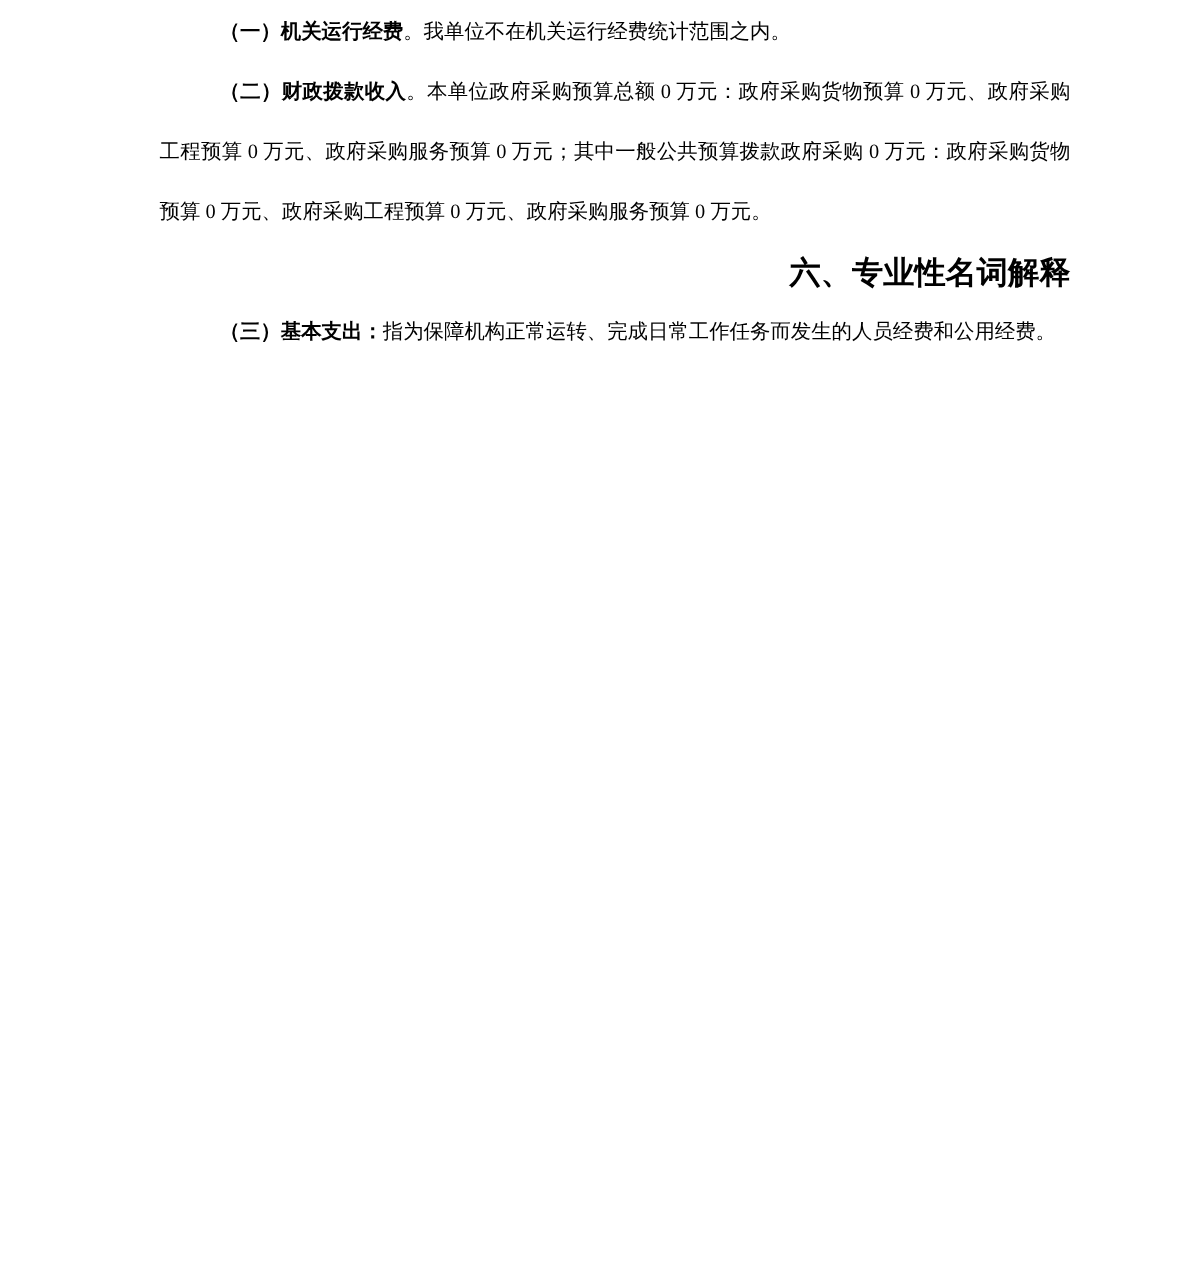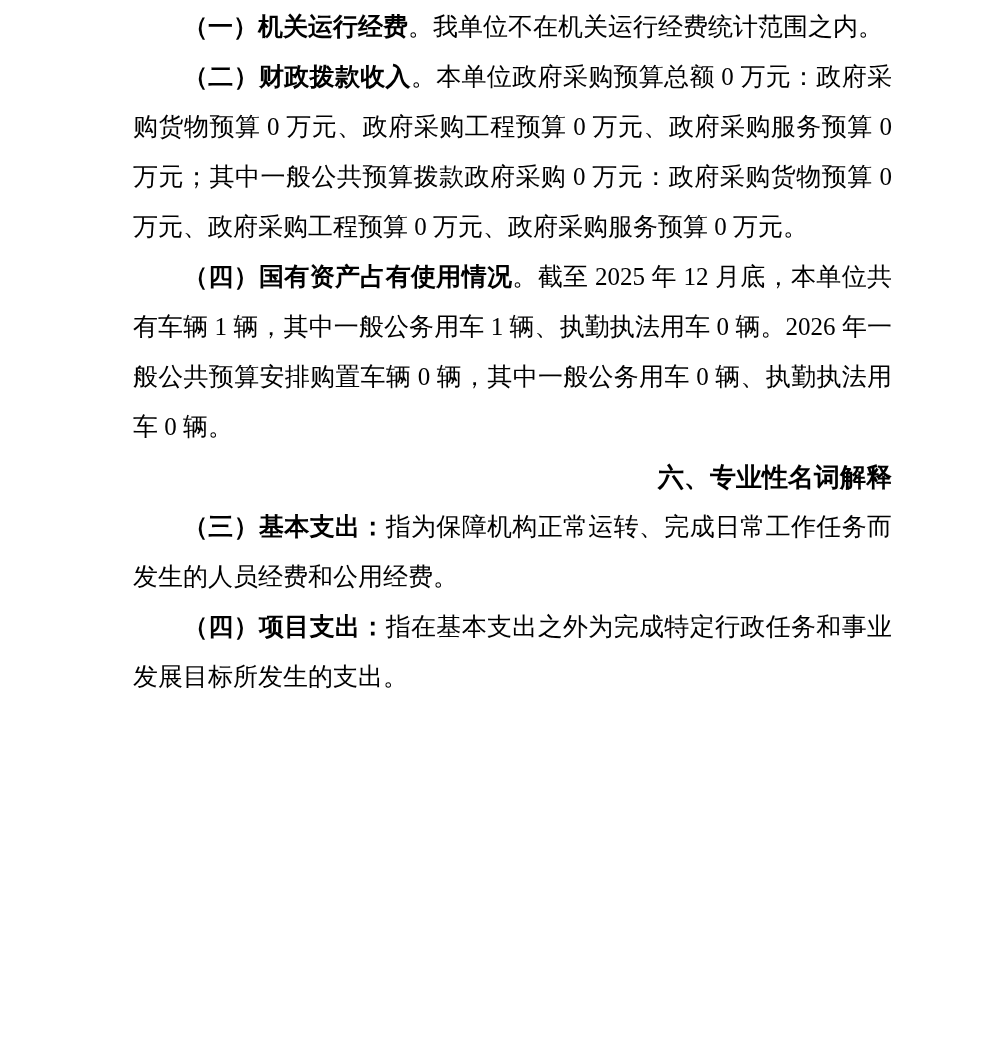--- a/index.html
+++ b/index.html
@@ -10,21 +10,21 @@
     overflow: hidden;
     color: #000000;
     font-family: "Liberation Serif", "DejaVu Serif", serif;
   }
   .page {
     width: 1000px;
     height: 1053px;
     padding: 2px 108px 0 133px;
   }
   .para {
-    font-size: 25px;
+    font-size: 17px;
     line-height: 50px;
     text-align: justify;
     text-justify: inter-character;
     text-indent: 50px;
     font-weight: 400;
   }
   .para .lead {
     font-weight: 700;
   }
   .section-heading {
@@ -39,23 +39,21 @@
 </head>
 <body>
 
 <div class="page">
 
   <p class="para"><span class="lead">（一）机关运行经费</span><span>。我单位不在机关运行经费统计范围之内。</span></p>
 
   <p class="para"><span class="lead">（二）财政拨款收入</span><span>。本单位政府采购预算总额 0 万元：政府采购货物预算 0 万元、政府采购工程预算 0 万元、政府采购服务预算 0 万元；其中一般公共预算拨款政府采购 0 万元：政府采购货物预算 0 万元、政府采购工程预算 0 万元、政府采购服务预算 0 万元。</span></p>
 
 
-  <p class="para"><span class="lead">（四）国有资产占有使用情况</span><span>。截至 2025 年 12 月底，本单位共有车辆 1 辆，其中一般公务用车 1 辆、执勤执法用车 0 辆。2026 年一般公共预算安排购置车辆 0 辆，其中一般公务用车 0 辆、执勤执法用车 0 辆。</span></p>
 
   <h2 class="section-heading">六、专业性名词解释</h2>
 
 
 
   <p class="para"><span class="lead">（三）基本支出：</span><span>指为保障机构正常运转、完成日常工作任务而发生的人员经费和公用经费。</span></p>
 
-  <p class="para"><span class="lead">（四）项目支出：</span><span>指在基本支出之外为完成特定行政任务和事业发展目标所发生的支出。</span></p>
 
 </div>
 
 </body></html>

